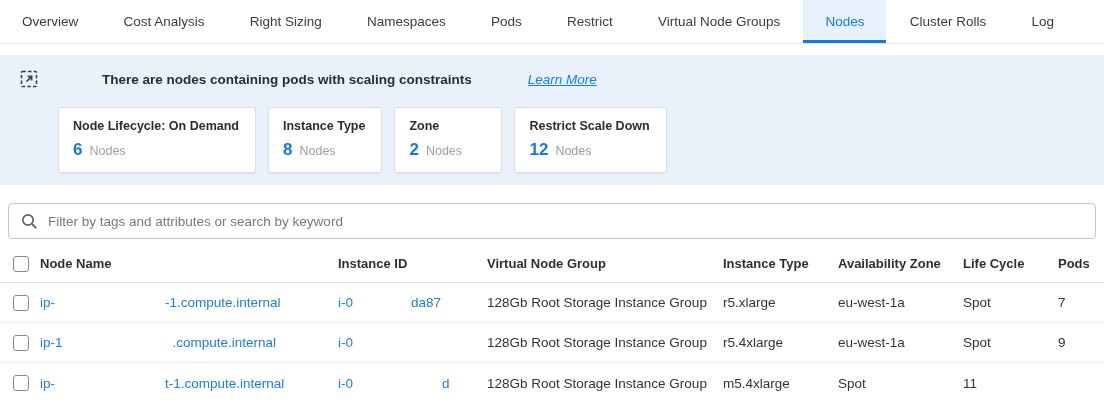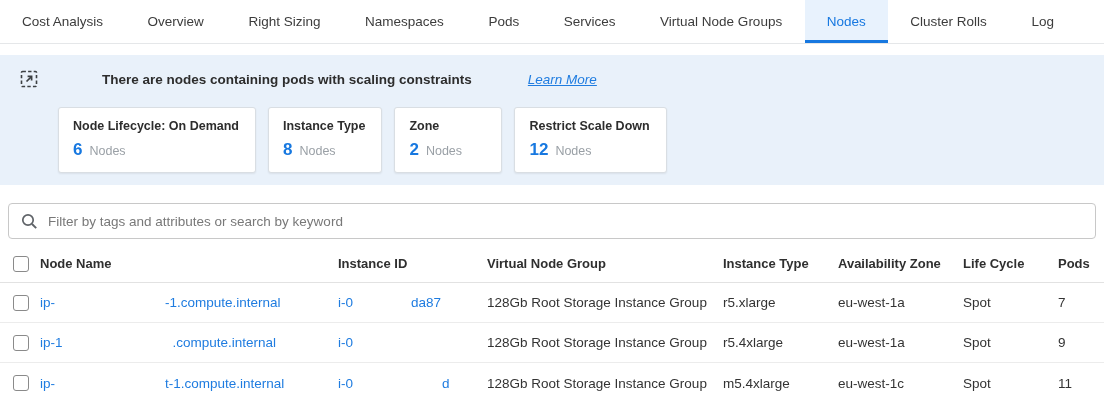--- a/index.html
+++ b/index.html
@@ -141,26 +141,26 @@
   .gap { display: inline-block; }
   .g-node { width: 110px; }
   .g-inst-0 { width: 58px; }
   .g-inst-1 { width: 0; }
   .g-inst-2 { width: 89px; }
 </style>
 </head>
 <body>
 
 <nav class="tabbar">
+  <div class="tab">Overview</div>
   <div class="tab">Cost Analysis</div>
-  <div class="tab">Overview</div>
   <div class="tab">Right Sizing</div>
   <div class="tab">Namespaces</div>
   <div class="tab">Pods</div>
-  <div class="tab">Services</div>
+  <div class="tab">Restrict</div>
   <div class="tab">Virtual Node Groups</div>
   <div class="tab active">Nodes</div>
   <div class="tab">Cluster Rolls</div>
   <div class="tab">Log</div>
 </nav>
 
 <section class="banner">
   <div class="banner-head">
     <span class="banner-icon">
       <svg width="18" height="18" viewBox="0 0 18 18">
@@ -253,17 +253,16 @@
   </div>
 
   <div class="trow tbody-row">
     <div class="cell">
         <span class="checkbox"></span>
       </div>
     <div class="cell"><a class="link"><span>ip-</span><span class="gap g-node"></span><span>t-1.compute.internal</span></a></div>
     <div class="cell"><a class="link"><span>i-0</span><span class="gap g-inst-2"></span><span>d</span></a></div>
     <div class="cell">128Gb Root Storage Instance Group</div>
     <div class="cell">m5.4xlarge</div>
-    <div class="cell">eu-west-1c</div>
     <div class="cell">Spot</div>
     <div class="cell">11</div>
   </div>
 </div>
 
 </body></html>

